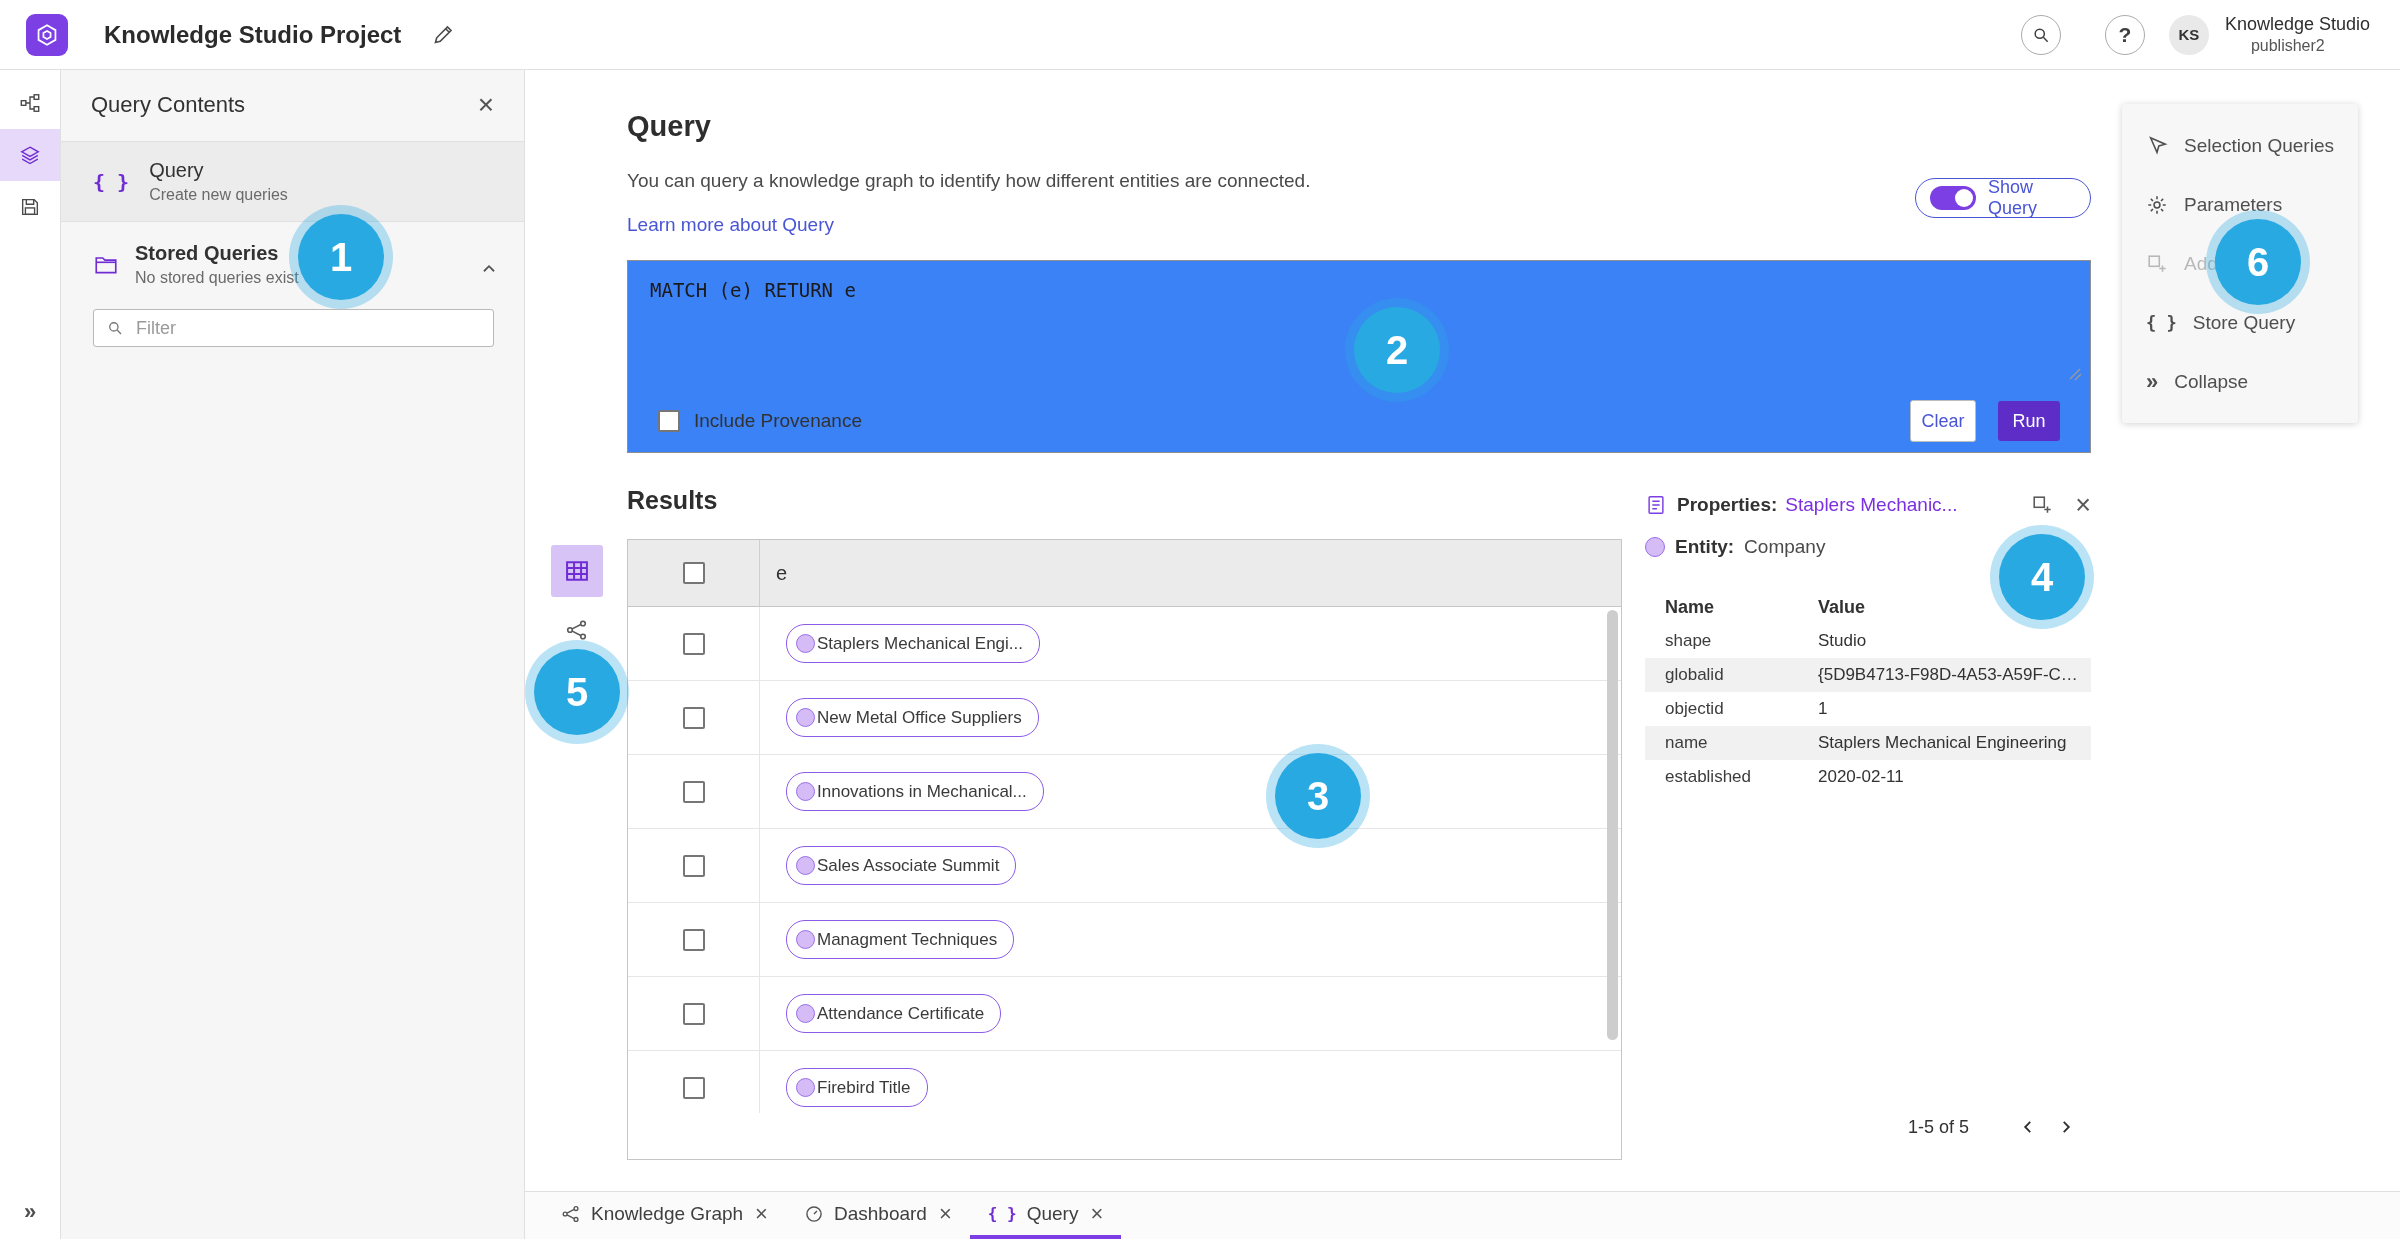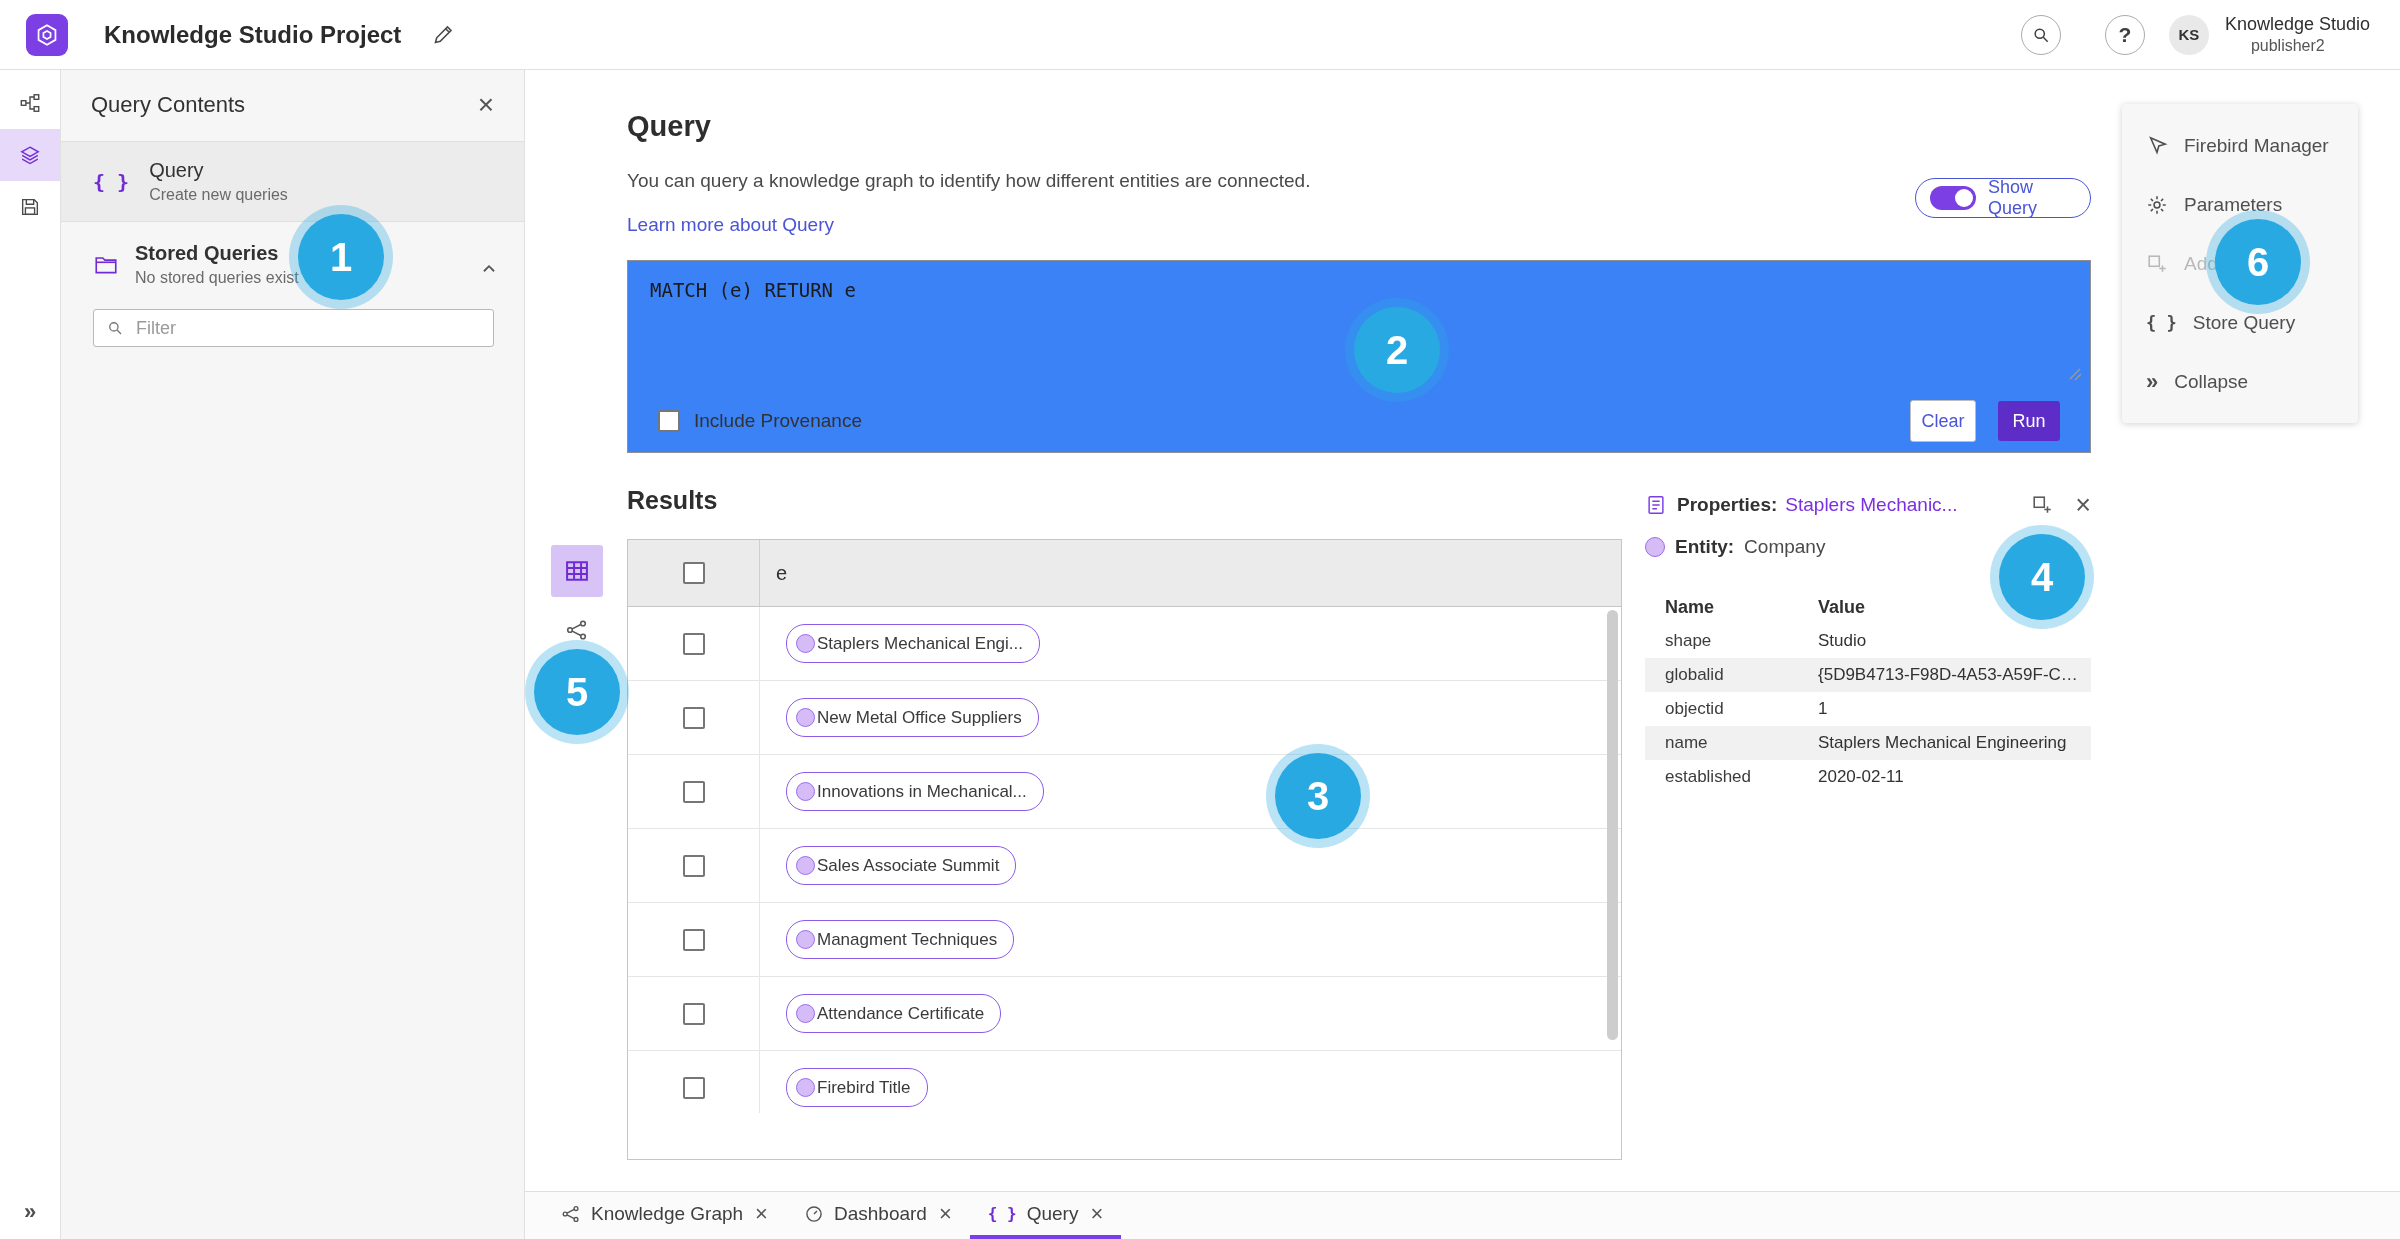--- a/index.html
+++ b/index.html
@@ -435,27 +435,40 @@
             <div class="p-name">name</div>
             <div class="p-value">Staplers Mechanical Engineering</div>
           </div>
           <div class="prow">
             <div class="p-name">established</div>
             <div class="p-value">2020-02-11</div>
           </div>
         </div>
     </div>
   </section>
+  <div class="props-pagination">
+    <span class="pg-text">1-5 of 5</span>
+    <span class="pg-btn">
+      <svg viewBox="0 0 16 16" width="18" height="18" fill="none" stroke="currentColor" stroke-width="1.6">
+          <path d="M10 3.5L5.5 8l4.5 4.5"></path>
+        </svg>
+    </span>
+    <span class="pg-btn">
+      <svg viewBox="0 0 16 16" width="18" height="18" fill="none" stroke="currentColor" stroke-width="1.6">
+          <path d="M6 3.5L10.5 8 6 12.5"></path>
+        </svg>
+    </span>
+  </div>
 
   <div class="tools">
     <div class="tool-item">
       <svg viewBox="0 0 24 24" width="22" height="22" fill="none" stroke="currentColor" stroke-width="1.7">
           <path d="M5 3l7 16 2-7 7-2L5 3z"></path>
         </svg>
-      <span>Firebird Manager</span>
+      <span>Selection Queries</span>
     </div>
     <div class="tool-item">
       <svg viewBox="0 0 24 24" width="22" height="22" fill="none" stroke="currentColor" stroke-width="1.7">
           <circle cx="12" cy="12" r="3.2"></circle>
           <path d="M12 2.5v3.2M12 18.3v3.2M2.5 12h3.2M18.3 12h3.2M5.3 5.3l2.3 2.3M16.4 16.4l2.3 2.3M18.7 5.3l-2.3 2.3M7.6 16.4l-2.3 2.3"></path>
         </svg>
       <span>Parameters</span>
     </div>
     <div class="tool-item disabled">
       <svg viewBox="0 0 24 24" width="22" height="22" fill="none" stroke="currentColor" stroke-width="1.7">

